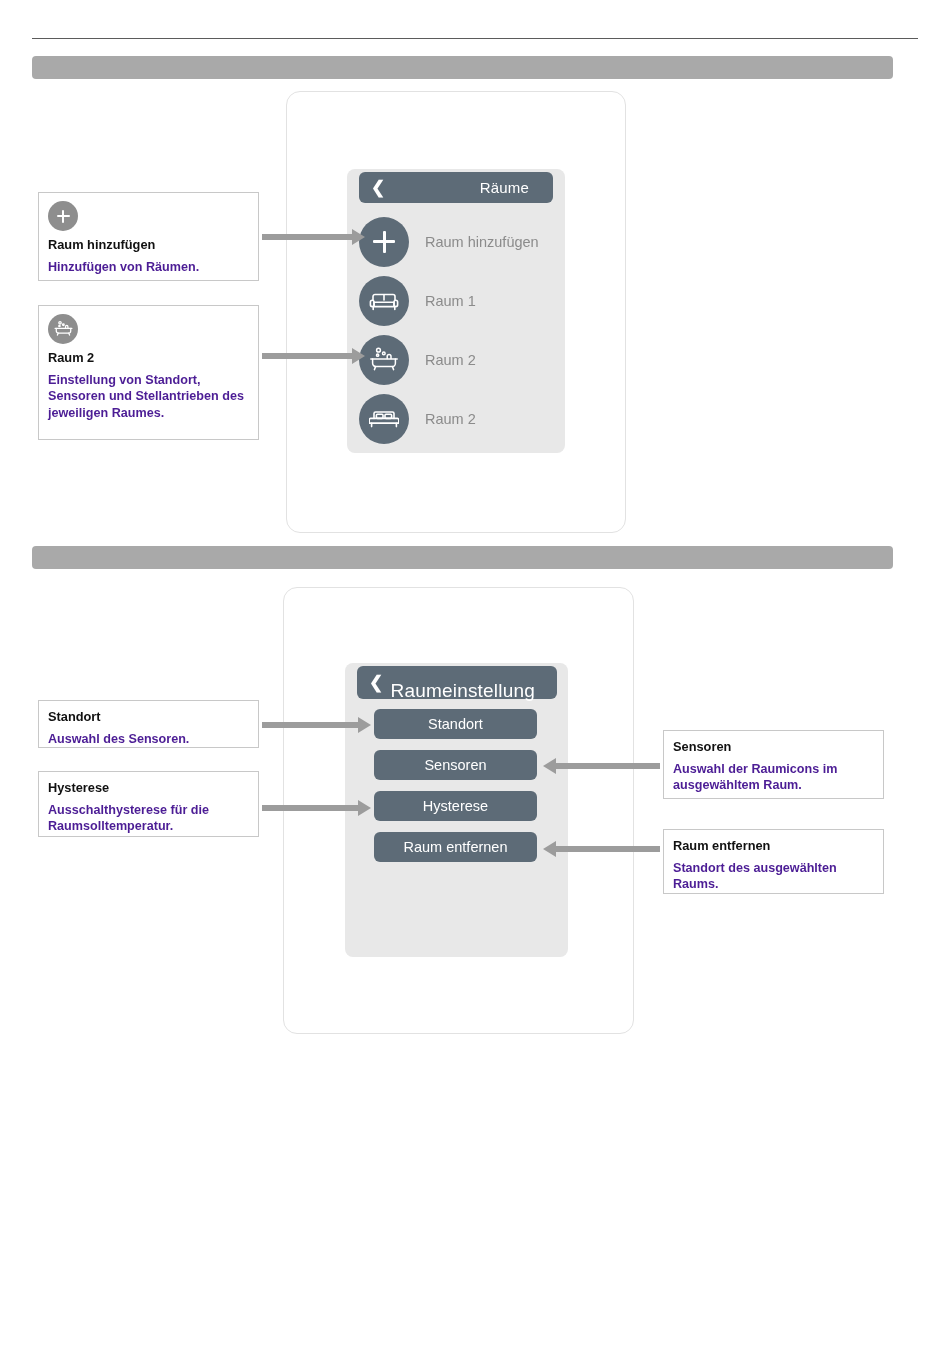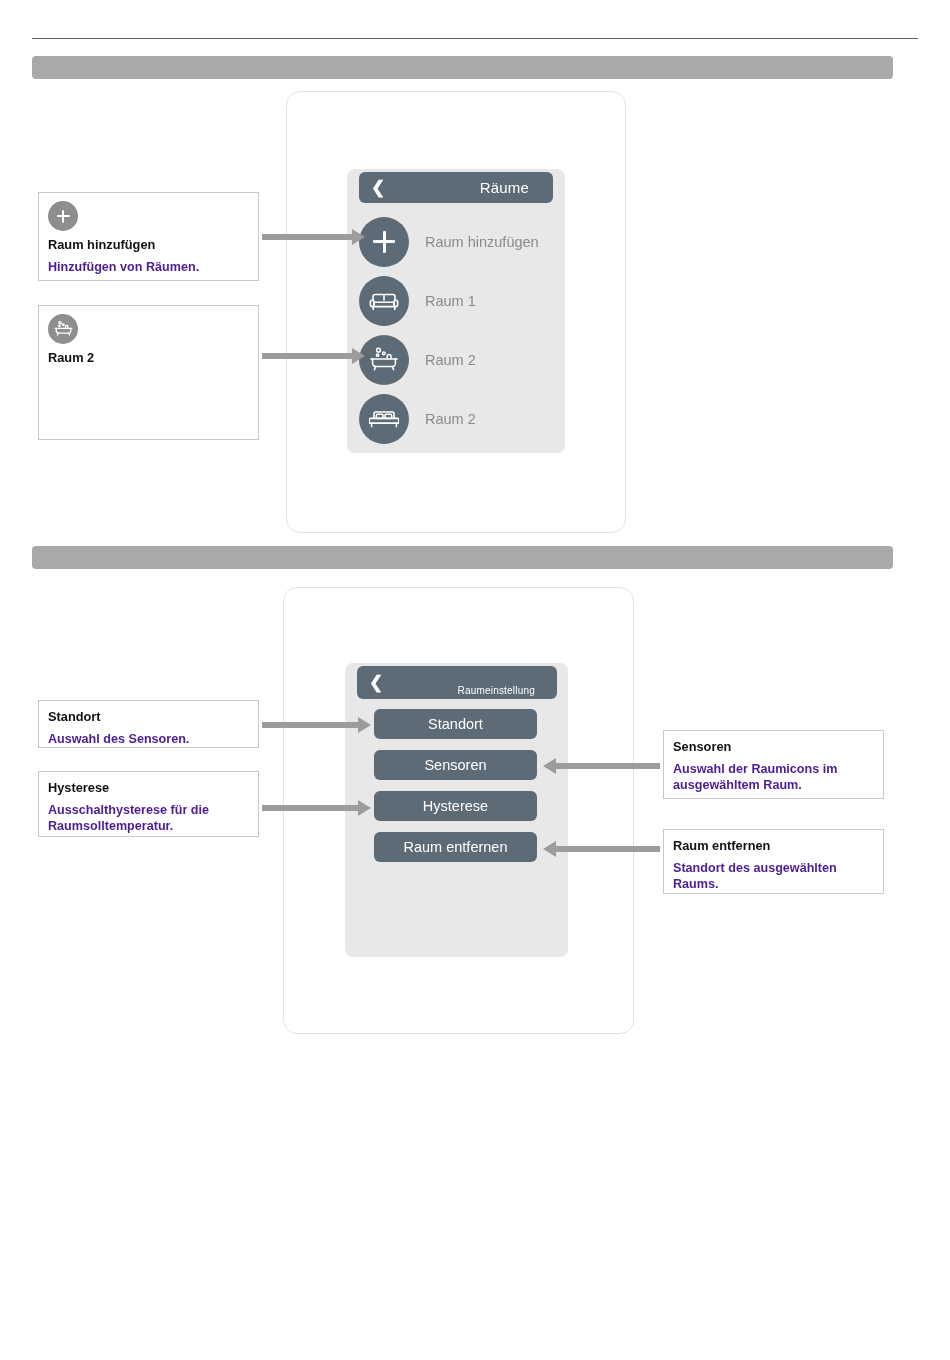--- a/index.html
+++ b/index.html
@@ -105,21 +105,21 @@
   }
   .appbar .bar-title {
     flex: 1 1 auto;
     text-align: right;
     color: #ffffff;
     font-size: 15px;
     letter-spacing: 0.2px;
     padding-right: 12px;
   }
   .appbar.two .bar-title {
-    font-size: 10px;
+    font-size: 19px;
     padding-right: 10px;
     margin-top: 16px;
   }
 
   
   .room-list {
     position: absolute;
     left: 359px;
     top: 212px;
     width: 200px;
@@ -349,20 +349,21 @@
       <circle cx="14.8" cy="7.4" r="1.3"></circle>
       <circle cx="8.6" cy="9.2" r="1.1"></circle>
       <path d="M18.2 12.4 v-2.1 a1.9 1.9 0 0 1 3.8 0 v2.1"></path>
       <path d="M1.8 13.1 h26.4"></path>
       <path d="M3.6 13.1 v4.1 a3.4 3.4 0 0 0 3.4 3.4 h16 a3.4 3.4 0 0 0 3.4-3.4 v-4.1"></path>
       <path d="M6.6 20.6 L5.4 23.6"></path>
       <path d="M23.4 20.6 L24.6 23.6"></path>
     </svg>
   </div>
   <div class="c-title">Raum 2</div>
+  <div class="c-body">Einstellung von Standort, Sensoren und Stellantrieben des jeweiligen Raumes.</div>
 </div>
 
 <div class="arrow right" id="arrow-add-room"></div>
 <div class="arrow right" id="arrow-room2"></div>
 
 <div class="phone two"></div>
 <div class="screen two"></div>
 
 <div class="appbar two">
   <span class="back-chevron">❮</span>

